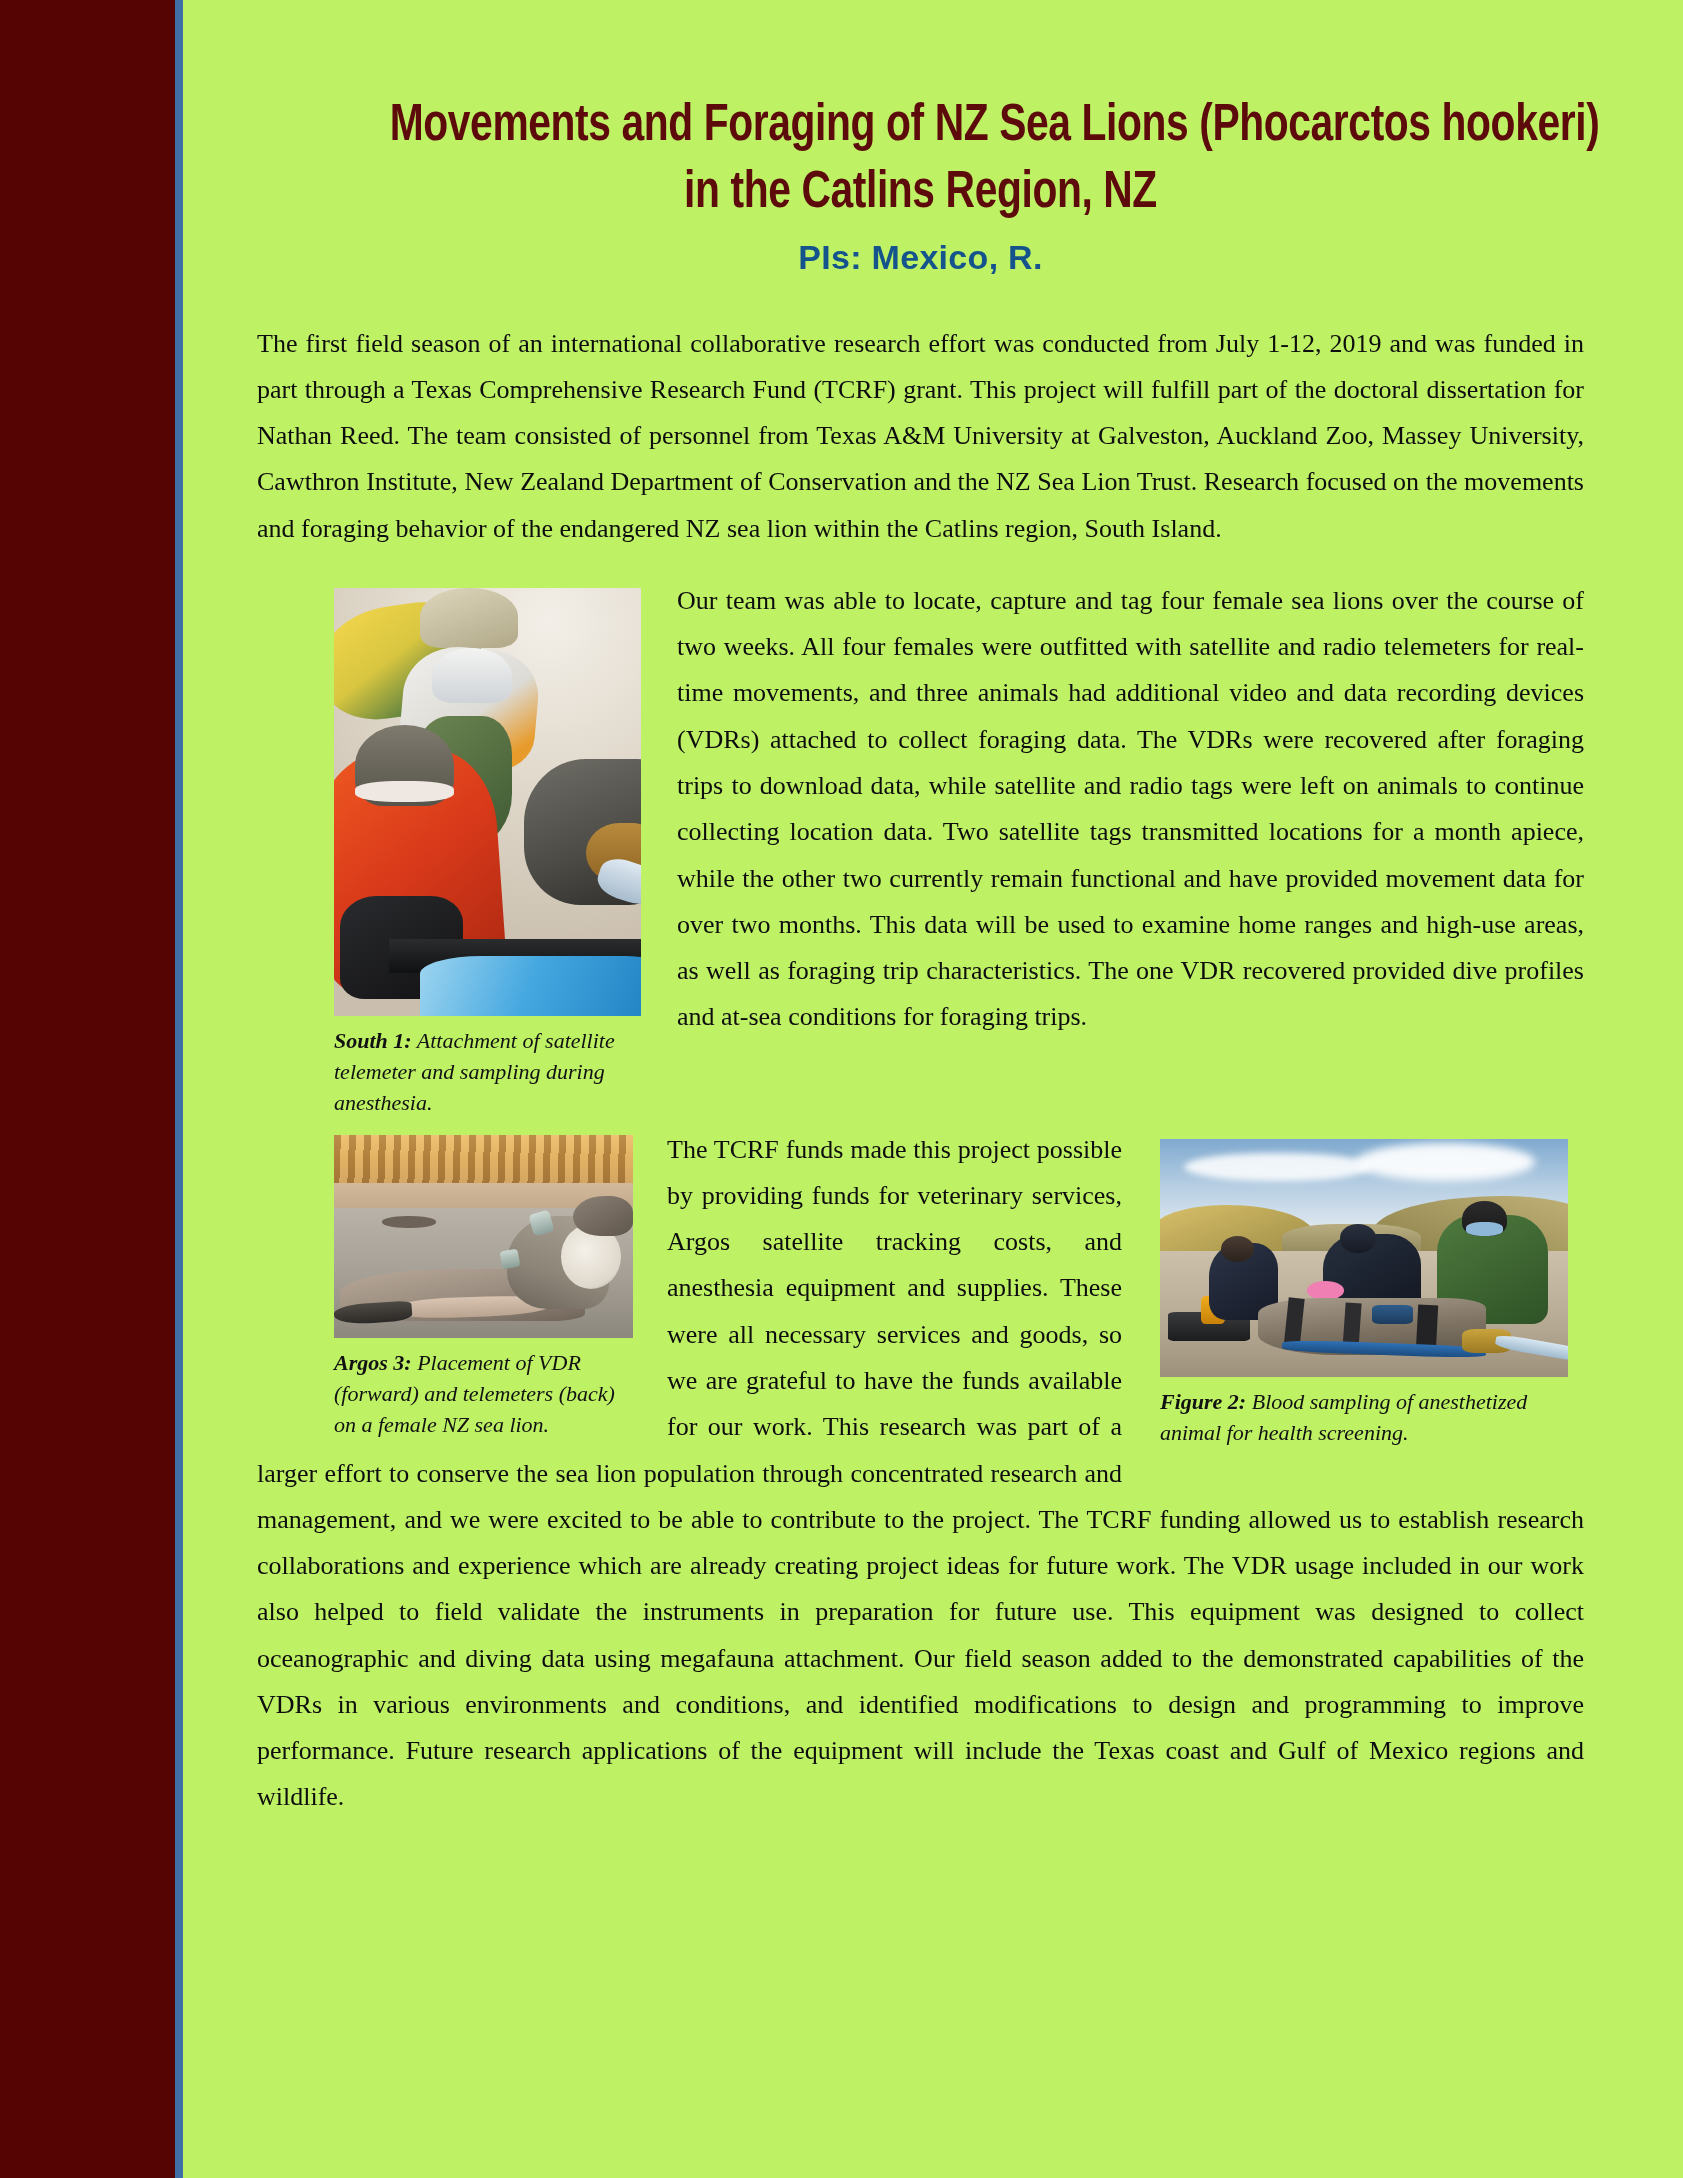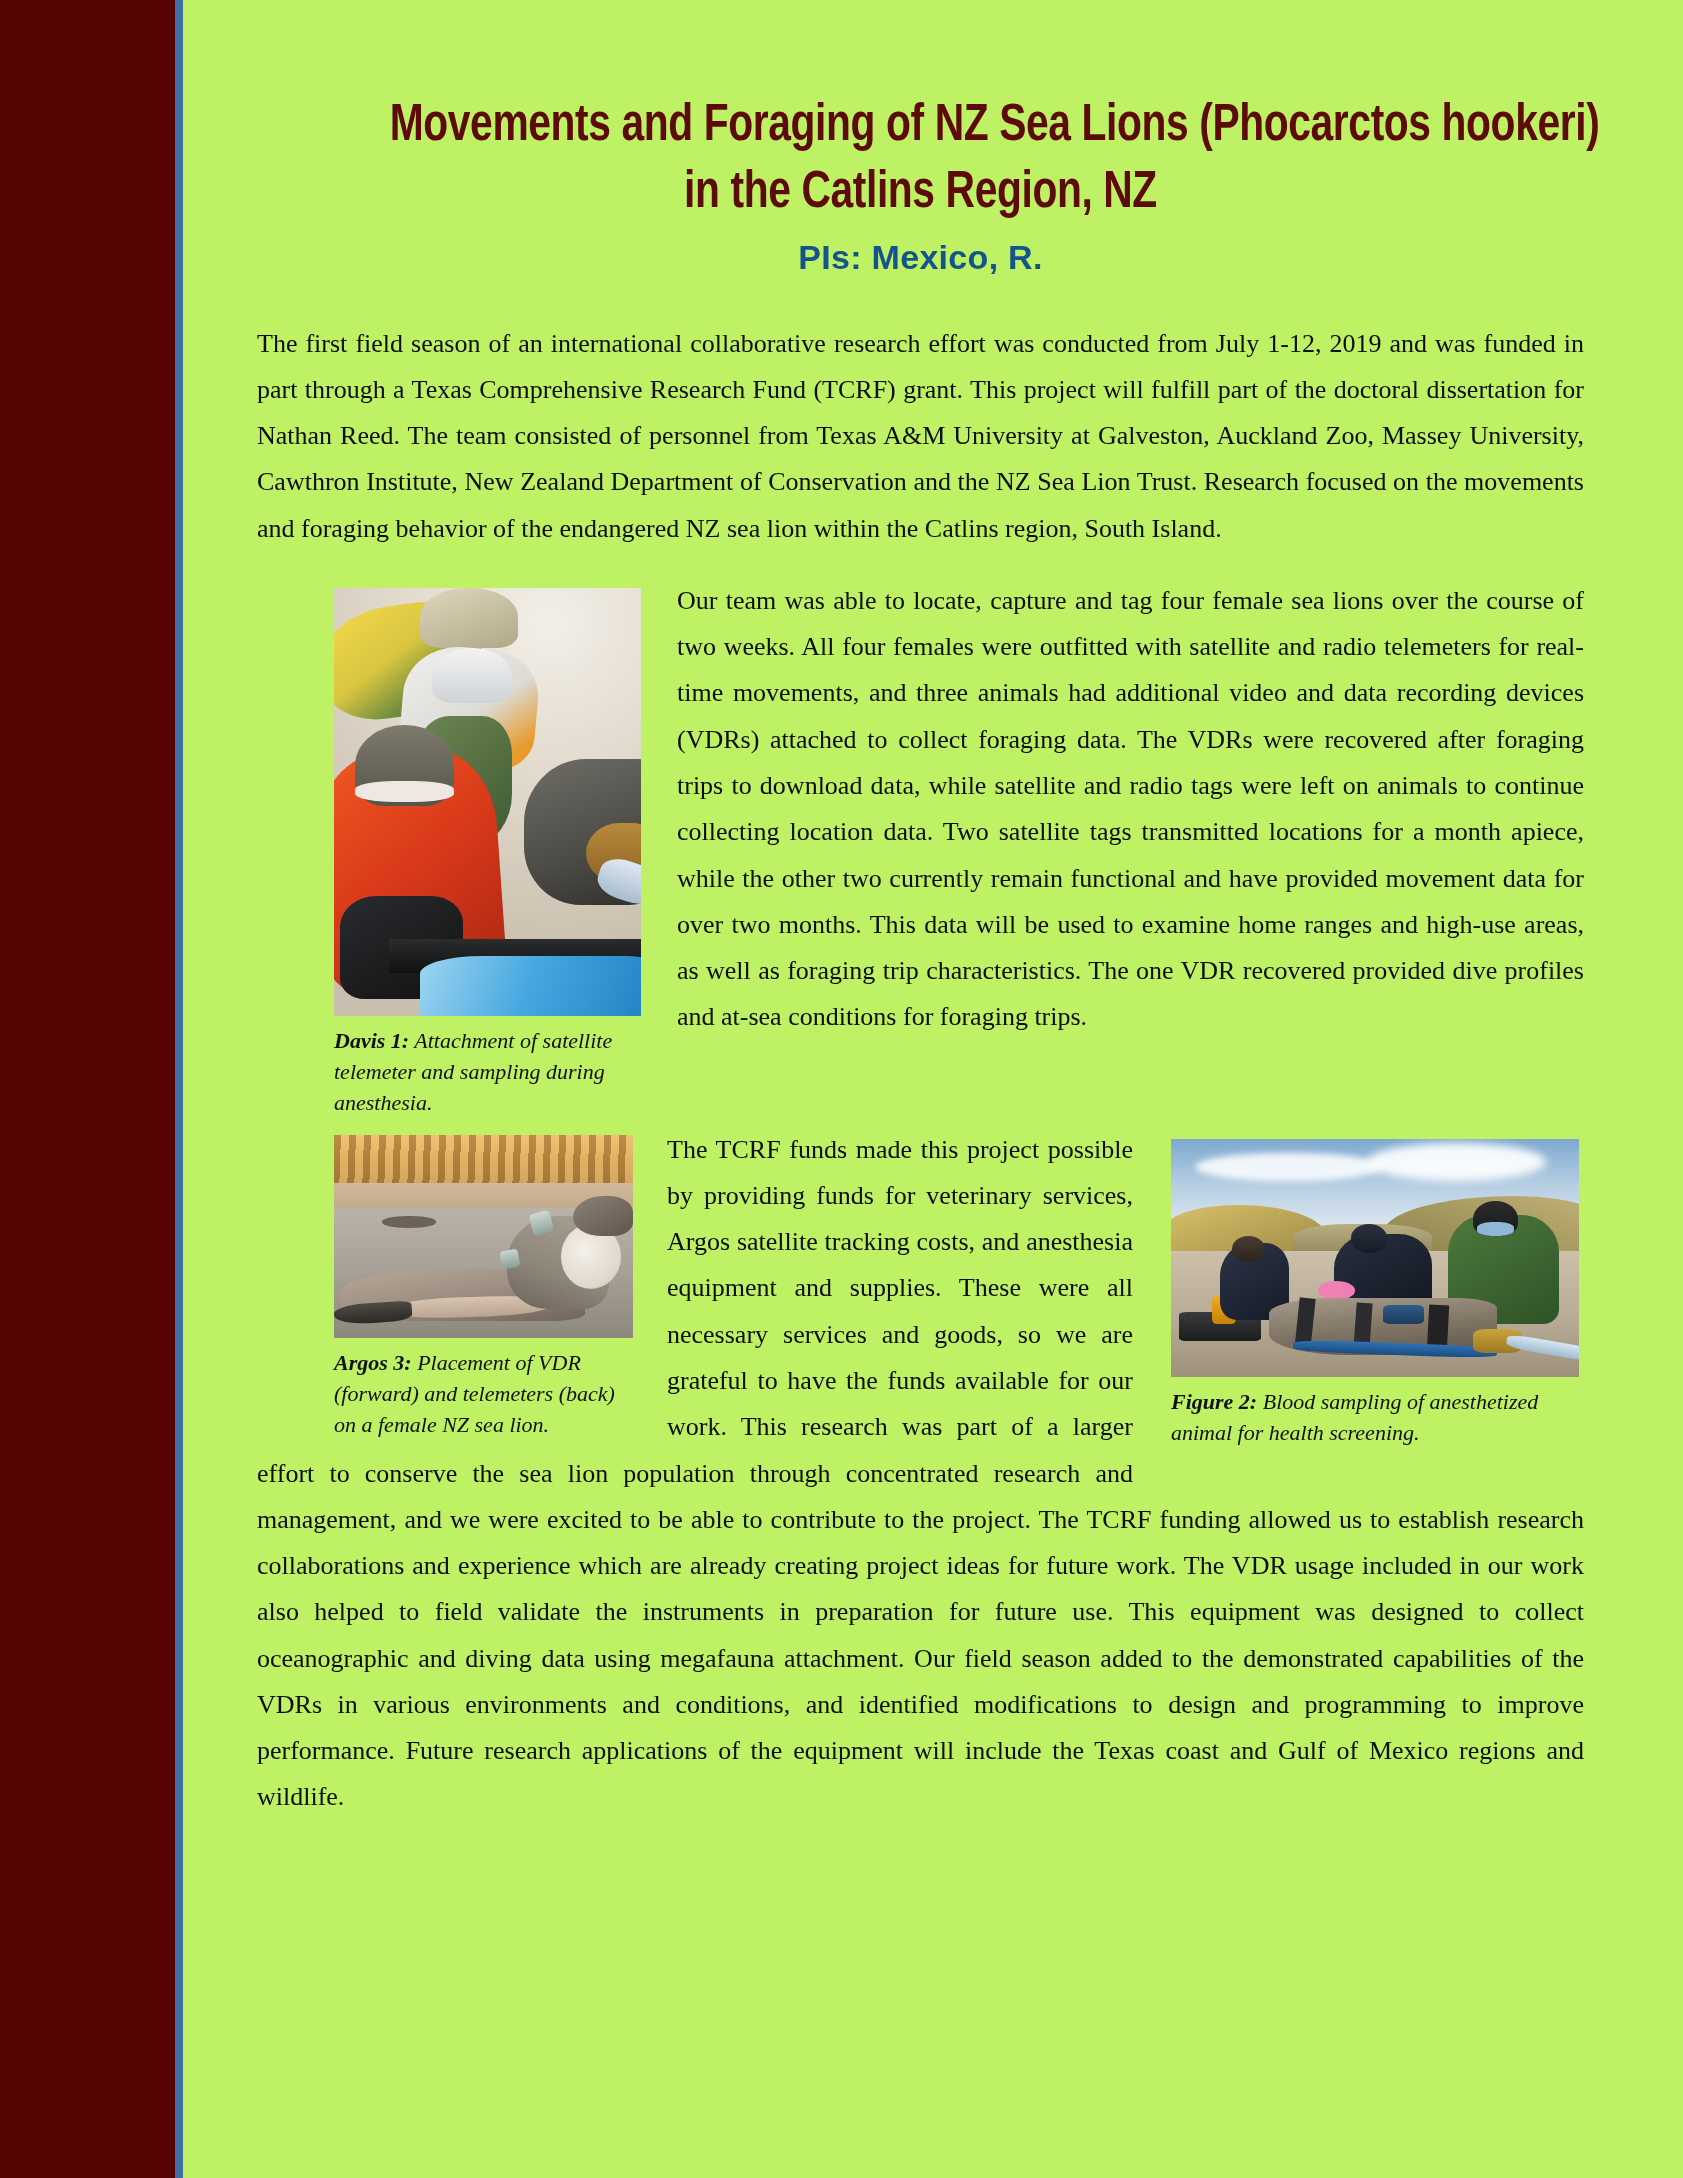--- a/index.html
+++ b/index.html
@@ -117,21 +117,21 @@
   
   .fig1 {
     width: 307px;
     margin: 10px 36px 8px 77px;
   }
   .fig1 .fig-photo { width: 307px; height: 428px; }
 
   
   .fig2 {
     width: 408px;
-    margin: 12px 5px 14px 38px;
+    margin: 12px 16px 14px 38px;
   }
   .fig2 .fig-photo { width: 408px; height: 238px; }
 
   
   .fig3 {
     width: 299px;
     margin: 8px 34px 6px 77px;
   }
   .fig3 .fig-photo { width: 299px; height: 203px; }
 
@@ -297,21 +297,21 @@
           <div class="p1-f3"></div>
           <div class="p1-hat3"></div>
           <div class="p1-hat3b"></div>
           <div class="p1-mask"></div>
           <div class="p1-tube"></div>
           <div class="p1-pants"></div>
           <div class="p1-board"></div>
           <div class="p1-blue-towel"></div>
         </div>
         <figcaption class="fig-caption">
-          <b>Davis 1:</b><span> Attachment of satellite telemeter and sampling during anesthesia.</span>
+          <b>South 1:</b><span> Attachment of satellite telemeter and sampling during anesthesia.</span>
         </figcaption>
       </figure>
 
       <p class="body-text">Our team was able to locate, capture and tag four female sea lions over the course of two weeks. All four females were outfitted with satellite and radio telemeters for real-time movements, and three animals had additional video and data recording devices (VDRs) attached to collect foraging data. The VDRs were recovered after foraging trips to download data, while satellite and radio tags were left on animals to continue collecting location data. Two satellite tags transmitted locations for a month apiece, while the other two currently remain functional and have provided movement data for over two months. This data will be used to examine home ranges and high-use areas, as well as foraging trip characteristics. The one VDR recovered provided dive profiles and at-sea conditions for foraging trips.</p>
     </div>
 
     <div class="clearfix">
       <figure class="fig fig-right fig2">
         <div class="fig-photo">
           <div class="p2-sky"></div>

